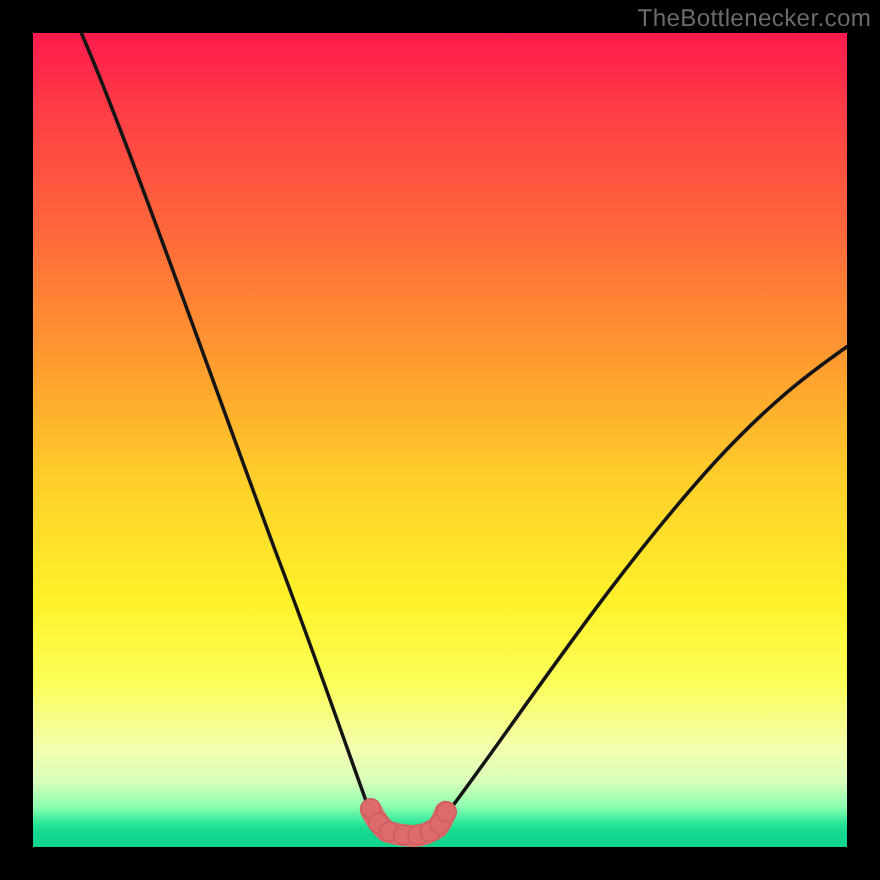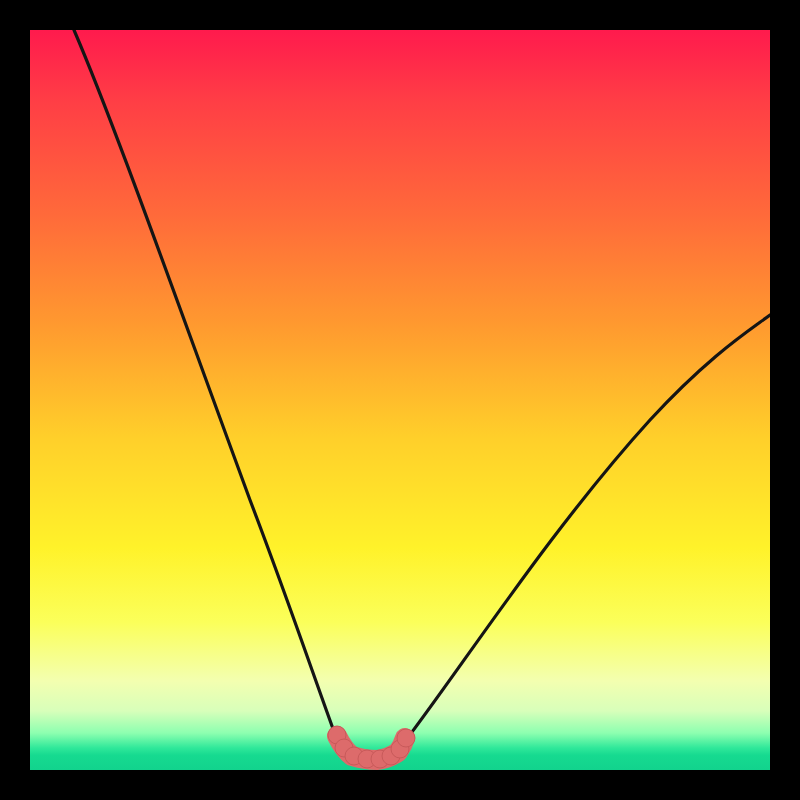--- a/index.html
+++ b/index.html
@@ -98,13 +98,14 @@
         <circle cx="324" cy="726" r="9"></circle>
         <circle cx="337" cy="729" r="9"></circle>
         <circle cx="350" cy="729" r="9"></circle>
         <circle cx="361" cy="726" r="9"></circle>
         <circle cx="370" cy="719" r="9"></circle>
         <circle cx="376" cy="708" r="9"></circle>
       </g>
     </svg>
   </div>
 
+  <div class="watermark">TheBottlenecker.com</div>
 </div>
 
 </body></html>

